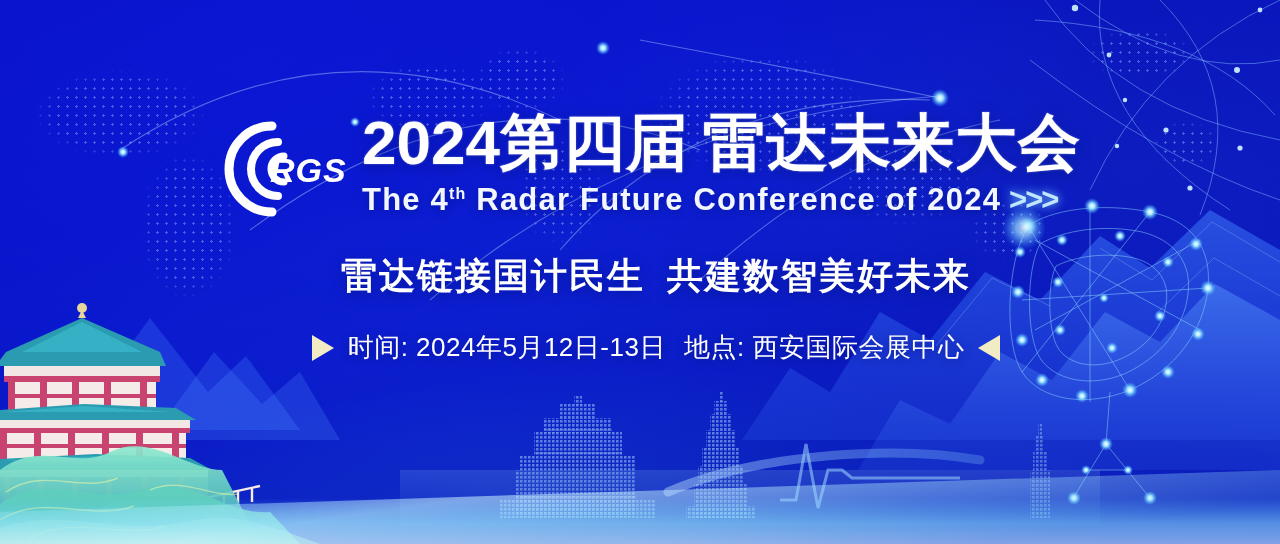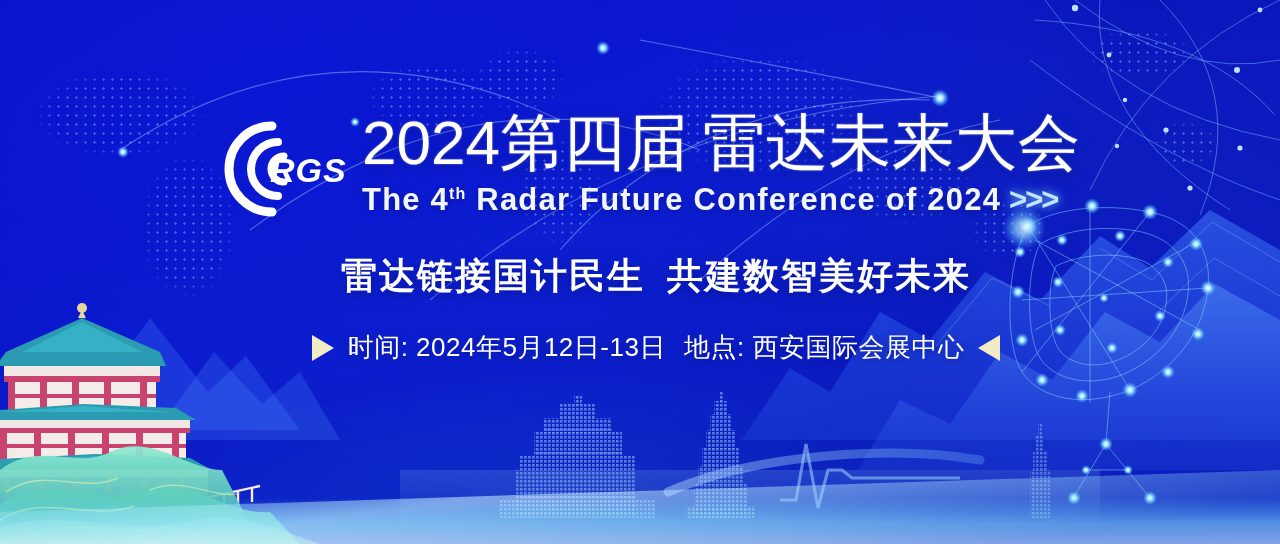--- a/index.html
+++ b/index.html
@@ -62,21 +62,21 @@
     -webkit-user-select:none; user-select:none;
   }
 
   
   .content{ position:absolute; left:16px; top:0; width:1280px; height:544px; }
 
   .logo{ position:absolute; left:196px; top:116px; width:142px; height:106px; }
 
   .title-row{ position:absolute; left:346px; top:110px; }
   .main-title{
-    font-size:62px; font-weight:normal; color:#ffffff;
+    font-size:62px; font-weight:bold; color:#ffffff;
     letter-spacing:1px; line-height:1.06; white-space:nowrap;
     text-shadow:0 3px 14px rgba(0,20,120,.55), 0 0 2px rgba(255,255,255,.5);
   }
   .main-title .yr{ letter-spacing:0px; }
   .main-title .gap{ display:inline-block; width:14px; }
 
   .sub-title{
     margin-top:6px;
     font-size:31px; color:#f2f6ff; font-weight:bold;
     letter-spacing:1.2px; white-space:nowrap;

